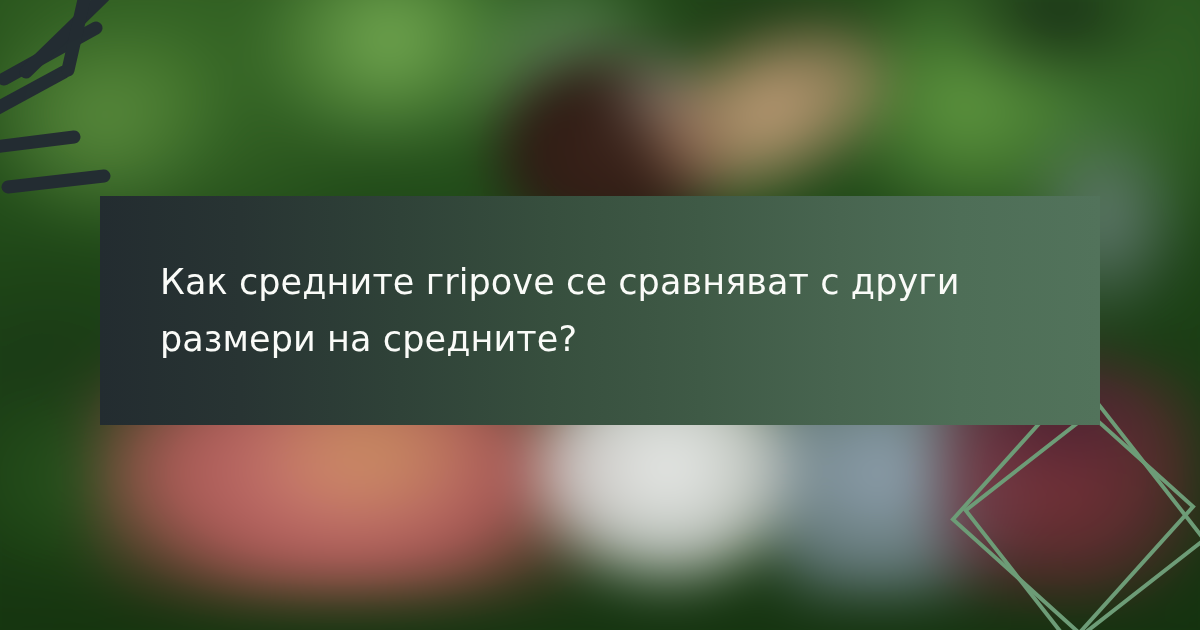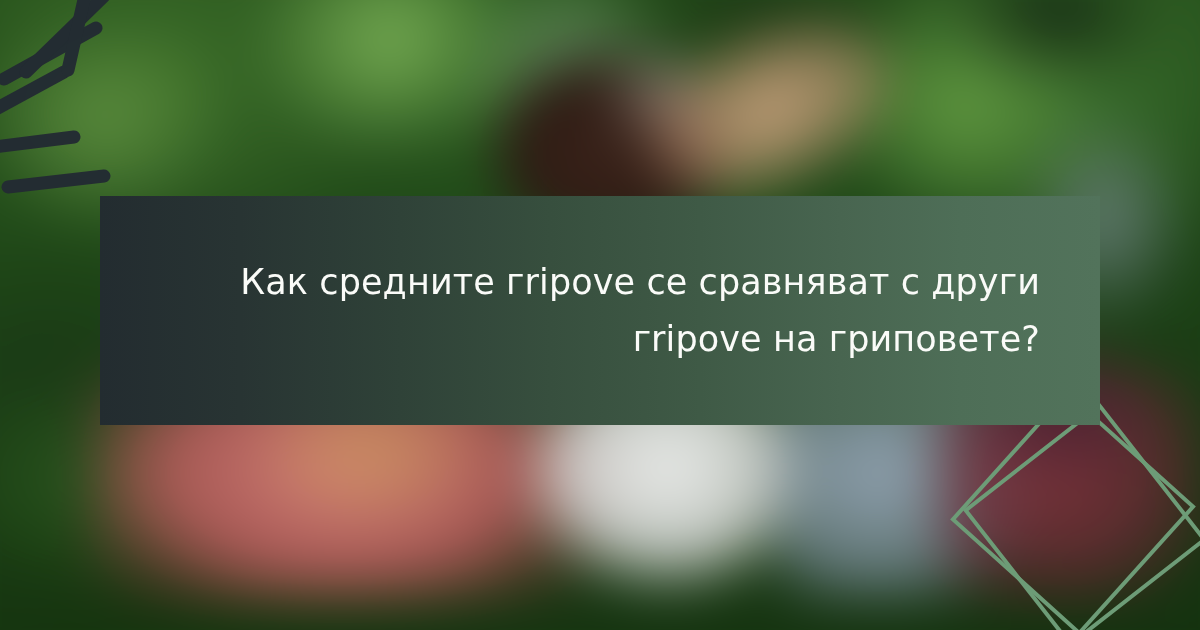--- a/index.html
+++ b/index.html
@@ -136,21 +136,21 @@
         #486550 74%,
         #4e6e57 86%,
         #52735b 100%);
     display:flex;
     align-items:center;
     justify-content:center;
   }
 
   .banner-text {
     width:880px;
-    text-align:right;
+    text-align:left;
     color:#fafbf8;
     font-family:"DejaVu Sans", sans-serif;
     font-size:35px;
     font-weight:400;
     line-height:1.62;
     letter-spacing:.1px;
     text-rendering:optimizeLegibility;
   }
 </style>
 </head>
@@ -197,17 +197,17 @@
     <svg width="300" height="290" viewBox="0 0 300 290" aria-hidden="true">
       <rect x="58" y="48" width="170" height="170" fill="none" stroke="#6d9c77" stroke-width="4" transform="rotate(42 143 133)"></rect>
       <rect x="70" y="60" width="170" height="170" fill="none" stroke="#6d9c77" stroke-width="4" transform="rotate(52 155 145)"></rect>
     </svg>
   </div>
 
   <div class="banner">
     <div class="banner-text">
       <span>Как средните гripove се сравняват с други</span>
       <br>
-      <span>гripove на гриповете?</span>
+      <span>размери на средните?</span>
     </div>
   </div>
 
 </div>
 
 </body></html>

